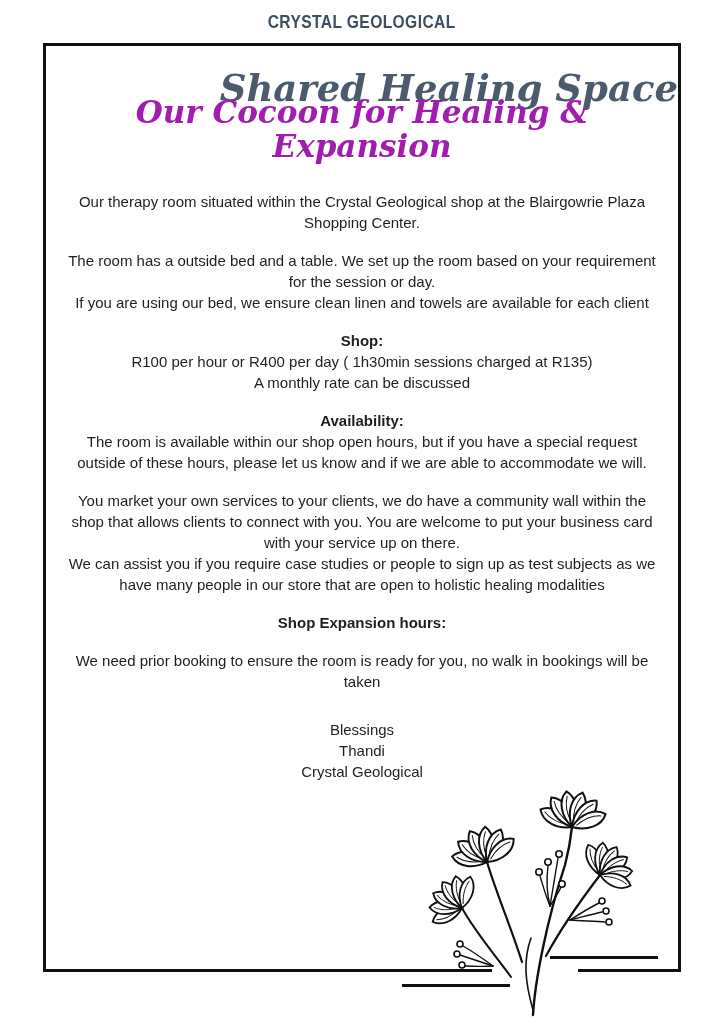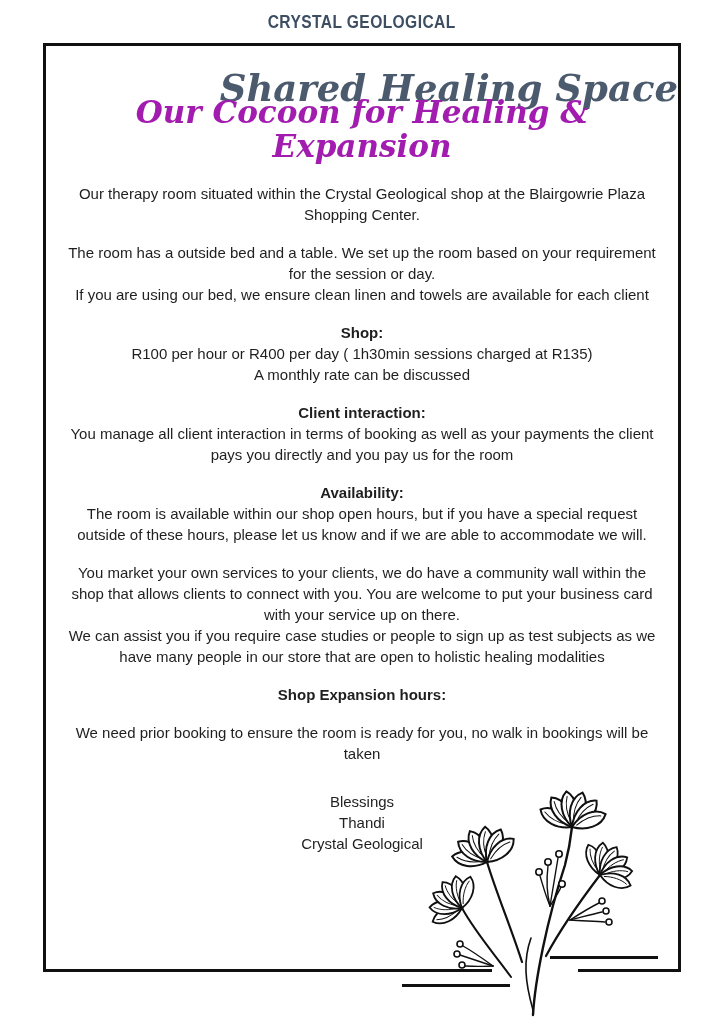--- a/index.html
+++ b/index.html
@@ -19,21 +19,21 @@
   .title-slate{
     margin-top:22px;text-align:right;
     font-family:"DejaVu Serif",serif;font-style:italic;font-weight:700;
     font-size:37px;color:#4b5b6d;line-height:1.1;padding-left:29px;
   }
   .title-green{
     margin-top:-14px;text-align:center;
     font-family:"DejaVu Serif",serif;font-style:italic;font-weight:700;
     font-size:31px;color:#a21caf;line-height:1.1;
   }
-  .content{margin-top:20px;padding:0 14px;}
+  .content{margin-top:28px;padding:0 14px;}
   .section{margin:0 0 17px 0;text-align:center;font-size:15px;line-height:21px;}
   .section.extra-gap{margin-top:27px;}
   .sec-heading{font-weight:700;}
   .sec-body{white-space:pre-line;}
   
   .bline{position:absolute;height:3px;background:#101010;}
   #bseg-left{left:43px;top:969px;width:449px;}
   #bseg-right{left:578px;top:969px;width:103px;}
   #bdash-below{left:402px;top:984px;width:108px;}
   #bdash-above{left:550px;top:956px;width:108px;}
@@ -54,25 +54,20 @@
       </div>
       <div class="section">
         <div class="sec-body">The room has a outside bed and a table. We set up the room based on your requirement
 for the session or day.
 If you are using our bed, we ensure clean linen and towels are available for each client</div>
       </div>
       <div class="section">
         <div class="sec-heading">Shop:</div>
         <div class="sec-body">R100 per hour or R400 per day ( 1h30min sessions charged at R135)
 A monthly rate can be discussed</div>
-      </div>
-      <div class="section">
-        <div class="sec-heading">Client interaction:</div>
-        <div class="sec-body">You manage all client interaction in terms of booking as well as your payments the client
-pays you directly and you pay us for the room</div>
       </div>
       <div class="section">
         <div class="sec-heading">Availability:</div>
         <div class="sec-body">The room is available within our shop open hours, but if you have a special request
 outside of these hours, please let us know and if we are able to accommodate we will.</div>
       </div>
       <div class="section">
         <div class="sec-body">You market your own services to your clients, we do have a community wall within the
 shop that allows clients to connect with you. You are welcome to put your business card
 with your service up on there.

